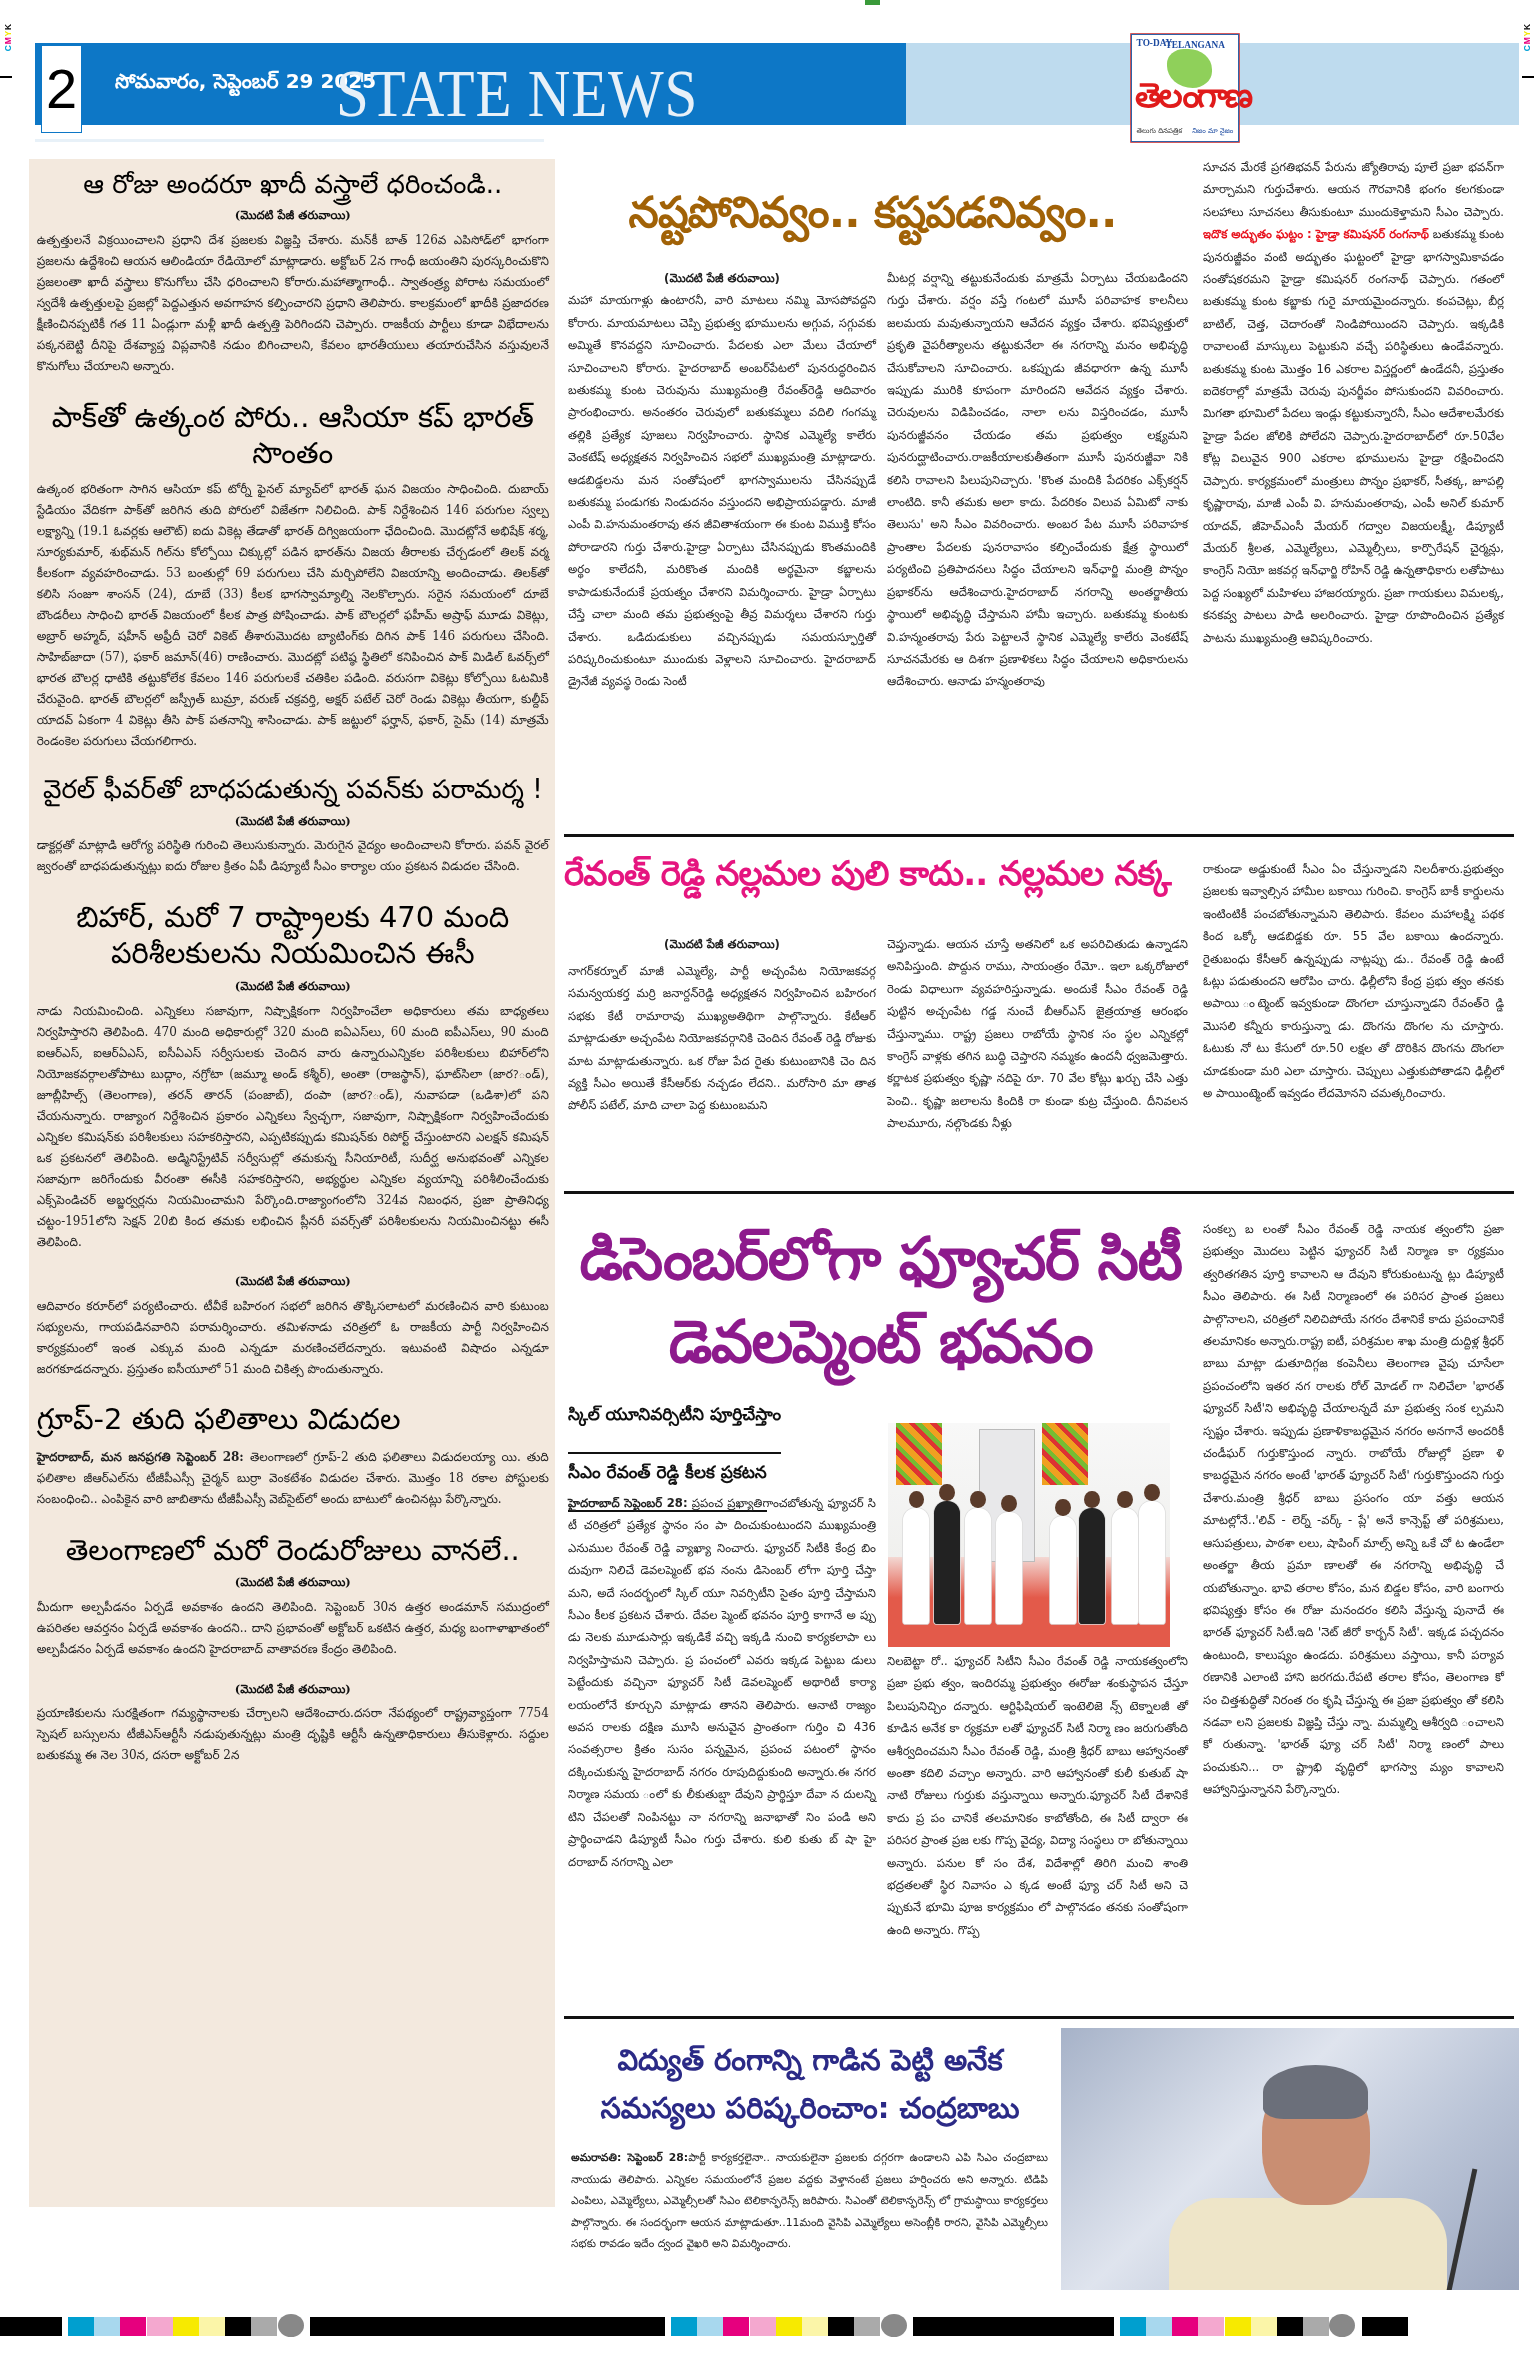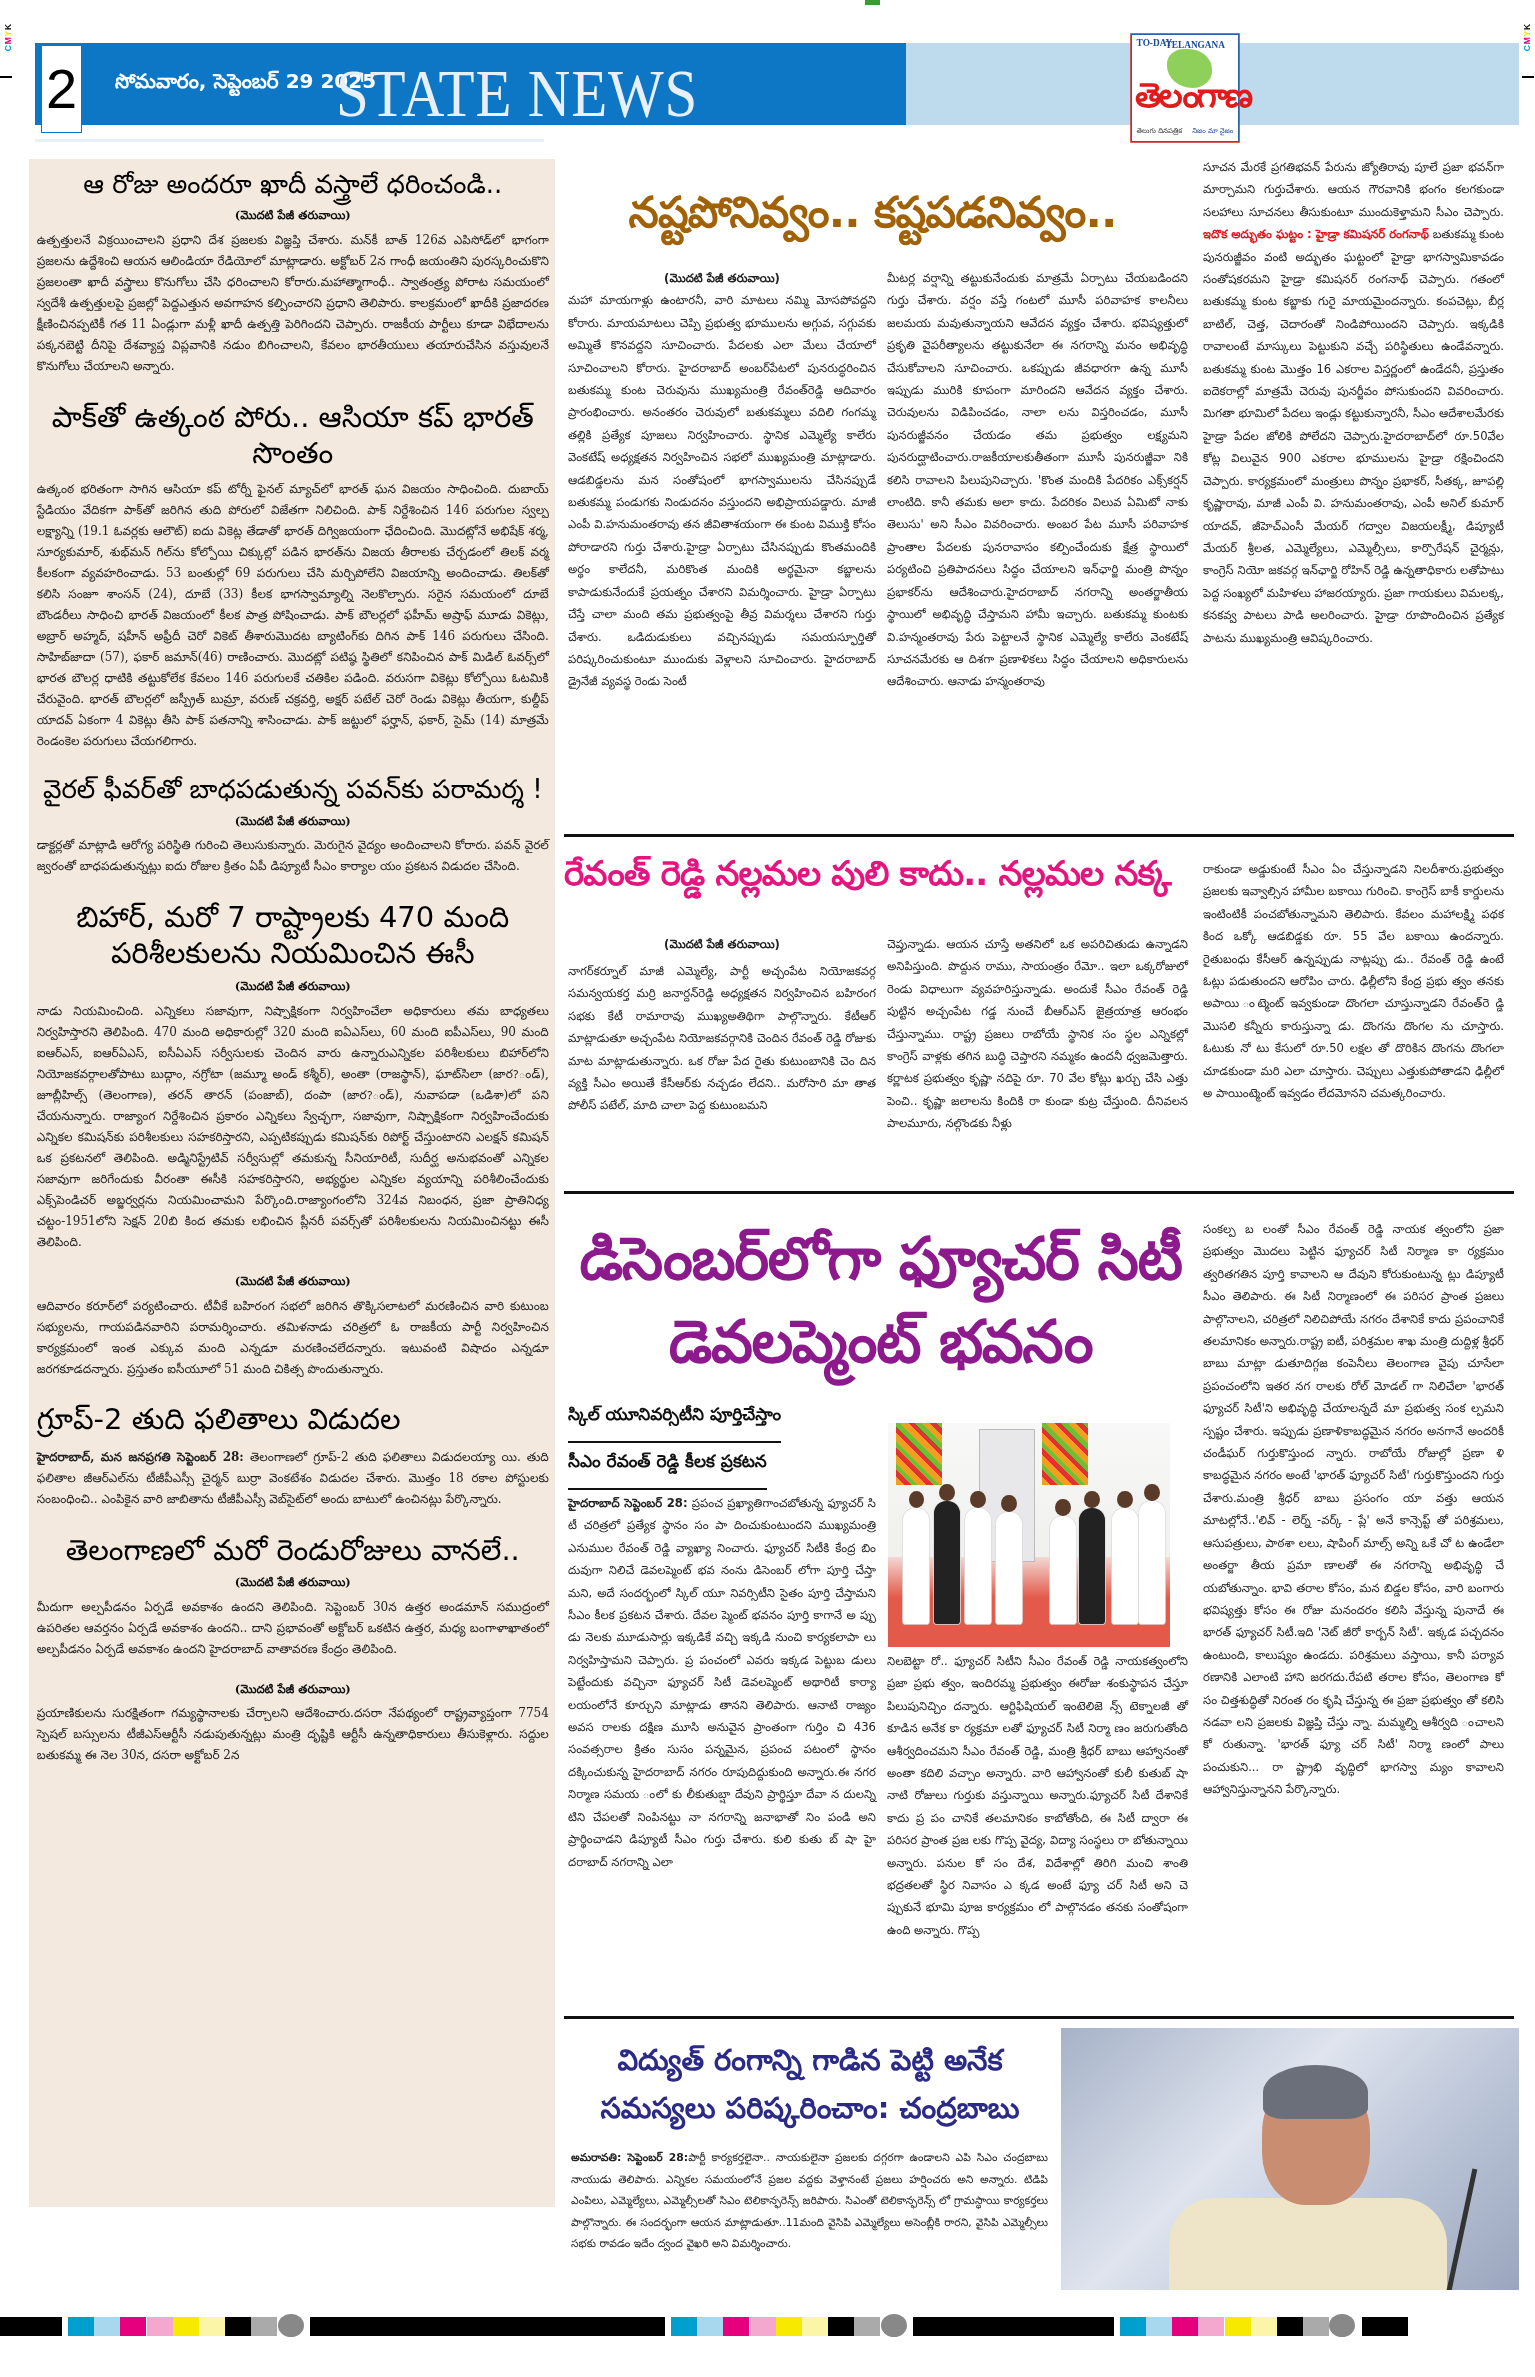--- a/index.html
+++ b/index.html
@@ -37,21 +37,21 @@
   .dateline{font-weight:bold;}
   
   .rule{position:absolute;height:3.1px;background:#111;}
   .col{position:absolute;font:11.6px/22.4px "DejaVu Sans",sans-serif;text-align:justify;color:#222;}
   .col p{margin:0;}
   .red{color:#a16207;margin-top:16px;}
   .redtxt{color:#e8121d;font-weight:bold;}
   .pink{color:#e5157f;}
   .purple{color:#8d1a8c;}
   .navy{color:#2b2a86;}
-  .subhead{font:bold 17px "DejaVu Sans",sans-serif;color:#111;padding-bottom:13px;border-bottom:2.3px solid #111;display:inline-block;margin-bottom:7.7px;}
+  .subhead{font:bold 17px "DejaVu Sans",sans-serif;color:#111;padding-bottom:24px;border-bottom:2.3px solid #111;display:inline-block;margin-bottom:7.7px;}
   .photo{position:absolute;overflow:hidden;}
   .photo1{left:888px;top:1423px;width:282px;height:224px;background:linear-gradient(#f8f8f8 0,#f0f0ee 60%,#f3d7d2 60%,#e35a4a 78%,#e35a4a 100%);}
   .photo1 .gar{position:absolute;top:0;height:62px;width:46px;background:repeating-linear-gradient(45deg,#f0a020 0 6.2px,#d33 6.2px 10.8px,#7b3 10.8px 15.4px);}
   .photo1 .plaque{position:absolute;left:91px;top:6.2px;width:54px;height:131px;background:#e8e8ea;border:1.5px solid #bbb;}
   .person{position:absolute;bottom:23px;width:26px;background:#fff;border-radius:12.3px 12.3px 3.1px 3.1px;box-shadow:0 0 0 0.8px #ddd;}
   .person .head{position:absolute;top:-17px;left:5.4px;width:15.4px;height:17px;border-radius:50%;background:#5a3b2a;}
   .person.dark{background:#222;}
   .photo2{left:1061px;top:2064px;width:458px;height:312px;background:linear-gradient(135deg,#a6b2c8,#dfe4ee 40%,#b9c3d6 70%,#9ba6be);}
   .photo2 .face{position:absolute;left:201px;top:46px;width:108px;height:131px;border-radius:45% 45% 40% 40%;background:#c98e72;}
   .photo2 .hair{position:absolute;left:202px;top:37px;width:105px;height:54px;border-radius:50% 50% 20% 20%;background:#6b6f7a;}

